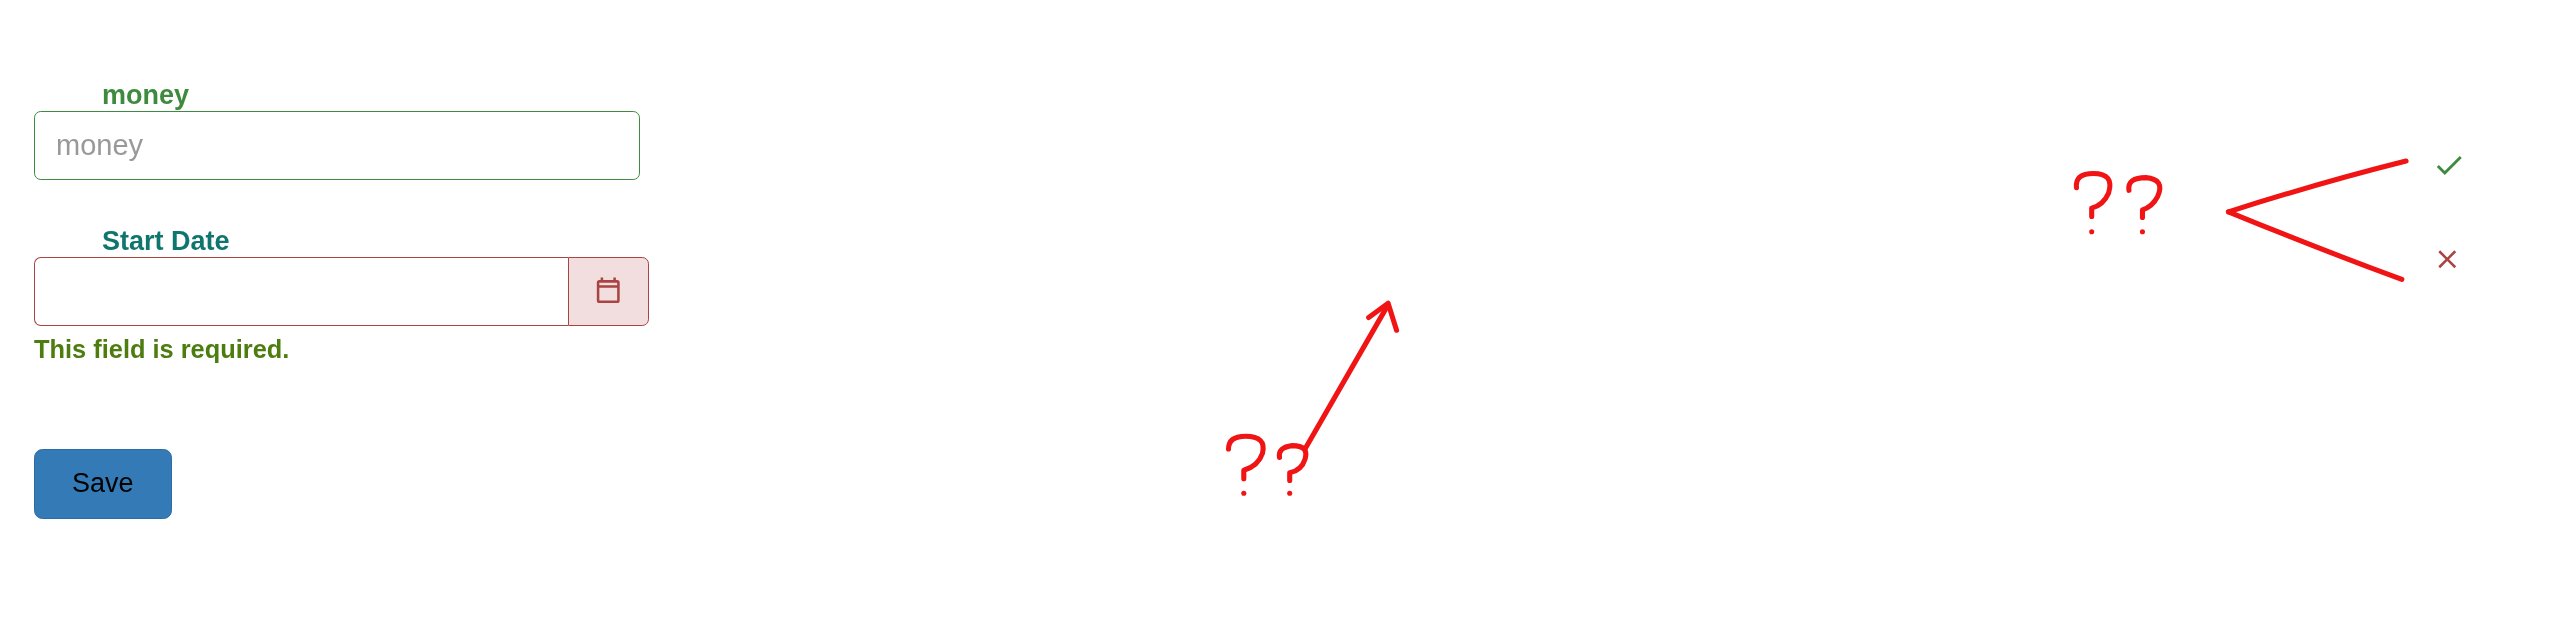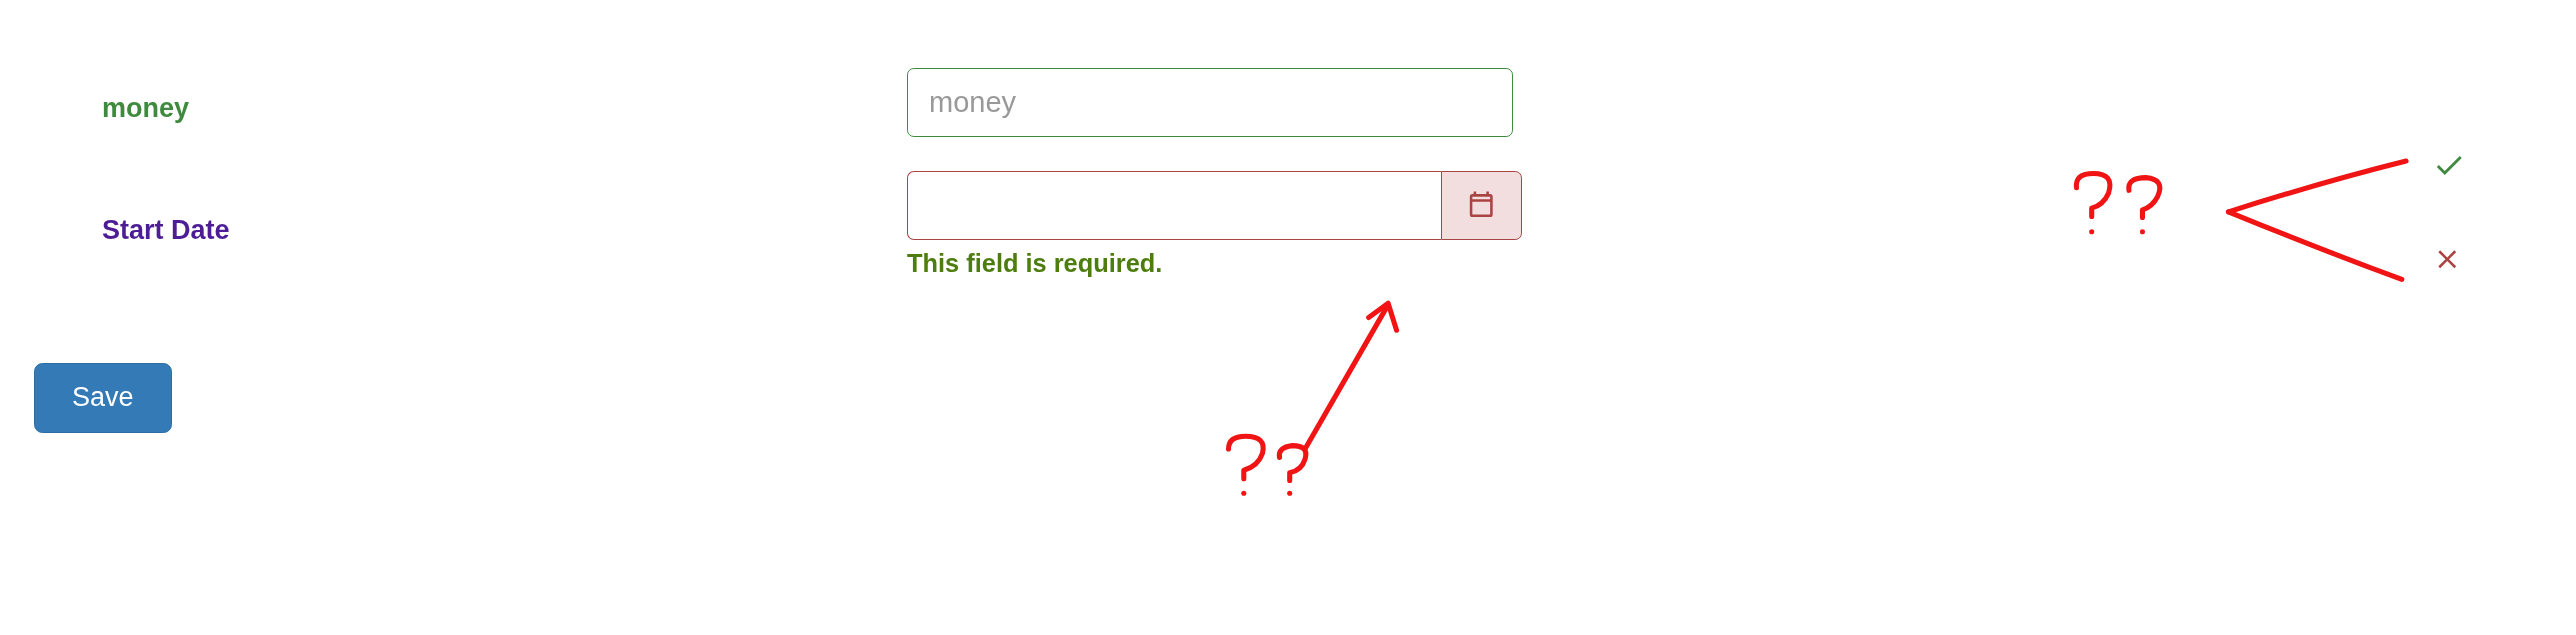--- a/index.html
+++ b/index.html
@@ -13,35 +13,36 @@
       height: 636px;
       background: #ffffff;
       position: relative;
     }
     .form-container {
       padding: 68px 34px;
       position: relative;
     }
     .form-row {
       display: flex;
-      align-items: center;
+      align-items: flex-start;
       margin-bottom: 34px;
+      flex-direction: column;
     }
     .label {
       width: 873px;
       padding-left: 68px;
       padding-top: 12px;
       font-size: 27px;
       font-weight: bold;
     }
     .label-valid {
       color: #3e8a3e;
     }
     .label-invalid {
-      color: #4c1d95;
+      color: #0f766e;
     }
     .input-wrapper {
       display: flex;
       align-items: flex-start;
       flex-direction: column;
     }
     .input-group {
       display: flex;
       align-items: stretch;
     }
@@ -108,21 +109,21 @@
       height: 30.5px;
       fill: #a94442;
     }
     .save-btn {
       margin-left: 0px;
       margin-top: 51px;
       padding: 18.6px 37px;
       background: #337ab7;
       border: 0.8px solid #2e6da4;
       border-radius: 8.5px;
-      color: #ffffff;
+      color: #000000;
       font-size: 27px;
       cursor: pointer;
     }
     
     .annotation {
       position: absolute;
       pointer-events: none;
     }
     .annotation svg {
       overflow: visible;

